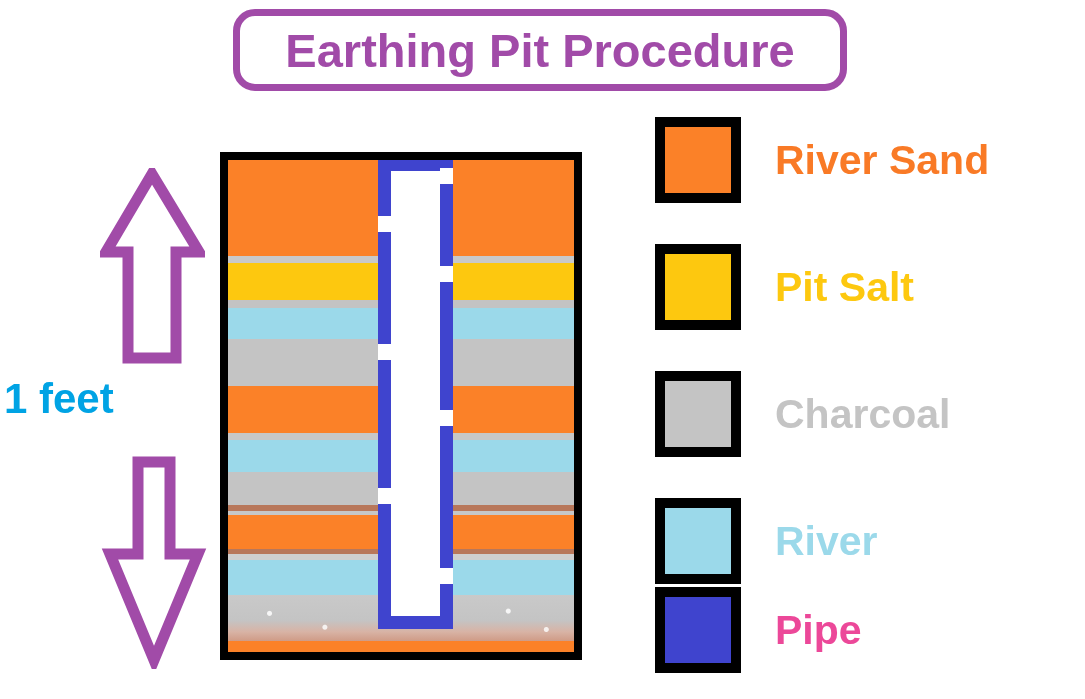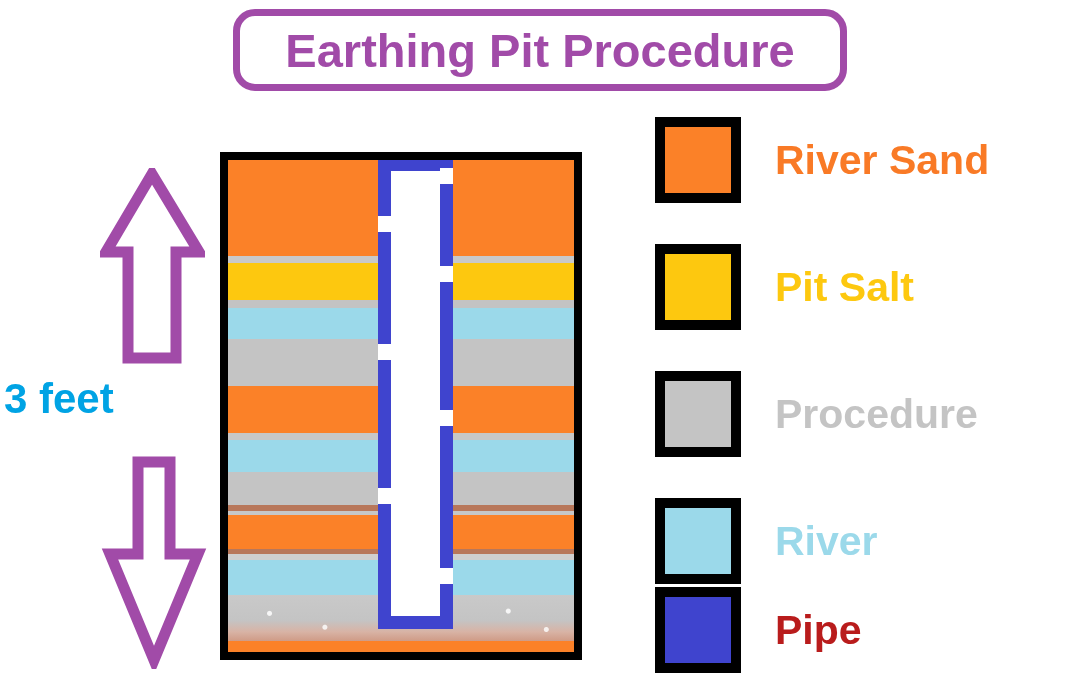--- a/index.html
+++ b/index.html
@@ -74,21 +74,21 @@
 <div id="stage">
 
   <div id="title-box">
     <span id="title-text">Earthing Pit Procedure</span>
   </div>
 
   <div id="measure-col">
     <svg id="arrow-up" viewBox="0 0 105 200">
       <polygon points="52,6 99,84 76,84 76,190 28,190 28,84 6,84" fill="none" stroke="#a14ba8" stroke-width="11" stroke-linejoin="miter"></polygon>
     </svg>
-    <div id="measure-label">3 feet</div>
+    <div id="measure-label">1 feet</div>
     <svg id="arrow-down" viewBox="0 0 110 215">
       <polygon points="40,8 72,8 72,100 100,100 56,206 12,100 40,100" fill="none" stroke="#a14ba8" stroke-width="11" stroke-linejoin="miter"></polygon>
     </svg>
   </div>
 
   <div id="pit">
     <div id="pit-inner">
         <div class="layer" style="top: 0px; height: 96px; background: rgb(251, 129, 40);"></div>
         <div class="layer" style="top: 96px; height: 7px; background: rgb(201, 201, 201);"></div>
         <div class="layer" style="top: 103px; height: 37px; background: rgb(253, 200, 15);"></div>
@@ -129,25 +129,25 @@
       <div class="legend-row" style="top: 0px;">
         <div class="swatch" style="background: rgb(251, 129, 40);"></div>
         <span class="legend-label" style="color: rgb(249, 122, 38);">River Sand</span>
       </div>
       <div class="legend-row" style="top: 127px;">
         <div class="swatch" style="background: rgb(253, 200, 15);"></div>
         <span class="legend-label" style="color: rgb(253, 200, 15);">Pit Salt</span>
       </div>
       <div class="legend-row" style="top: 254px;">
         <div class="swatch" style="background: rgb(196, 196, 196);"></div>
-        <span class="legend-label" style="color: rgb(196, 196, 196);">Procedure</span>
+        <span class="legend-label" style="color: rgb(196, 196, 196);">Charcoal</span>
       </div>
       <div class="legend-row" style="top: 381px;">
         <div class="swatch" style="background: rgb(155, 217, 234);"></div>
         <span class="legend-label" style="color: rgb(155, 217, 234);">River</span>
       </div>
       <div class="legend-row" style="top: 470px;">
         <div class="swatch" style="background: rgb(63, 68, 206);"></div>
-        <span class="legend-label" style="color: #b91c1c;">Pipe</span>
+        <span class="legend-label" style="color: #ec4899;">Pipe</span>
       </div>
     </div>
 
 </div>
 
 </body></html>

